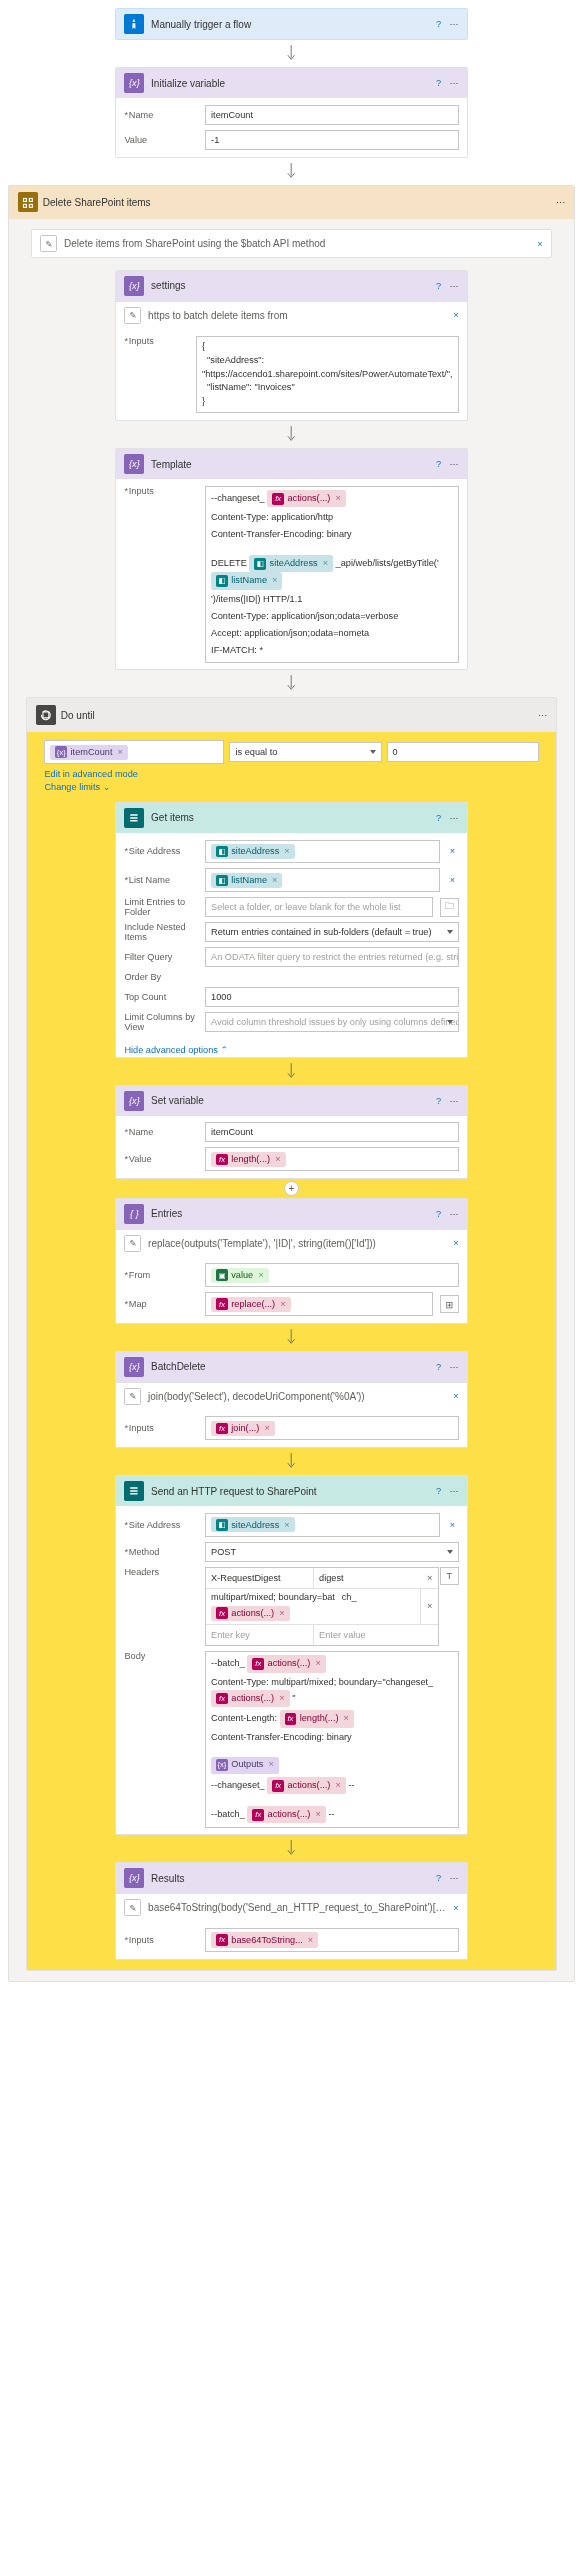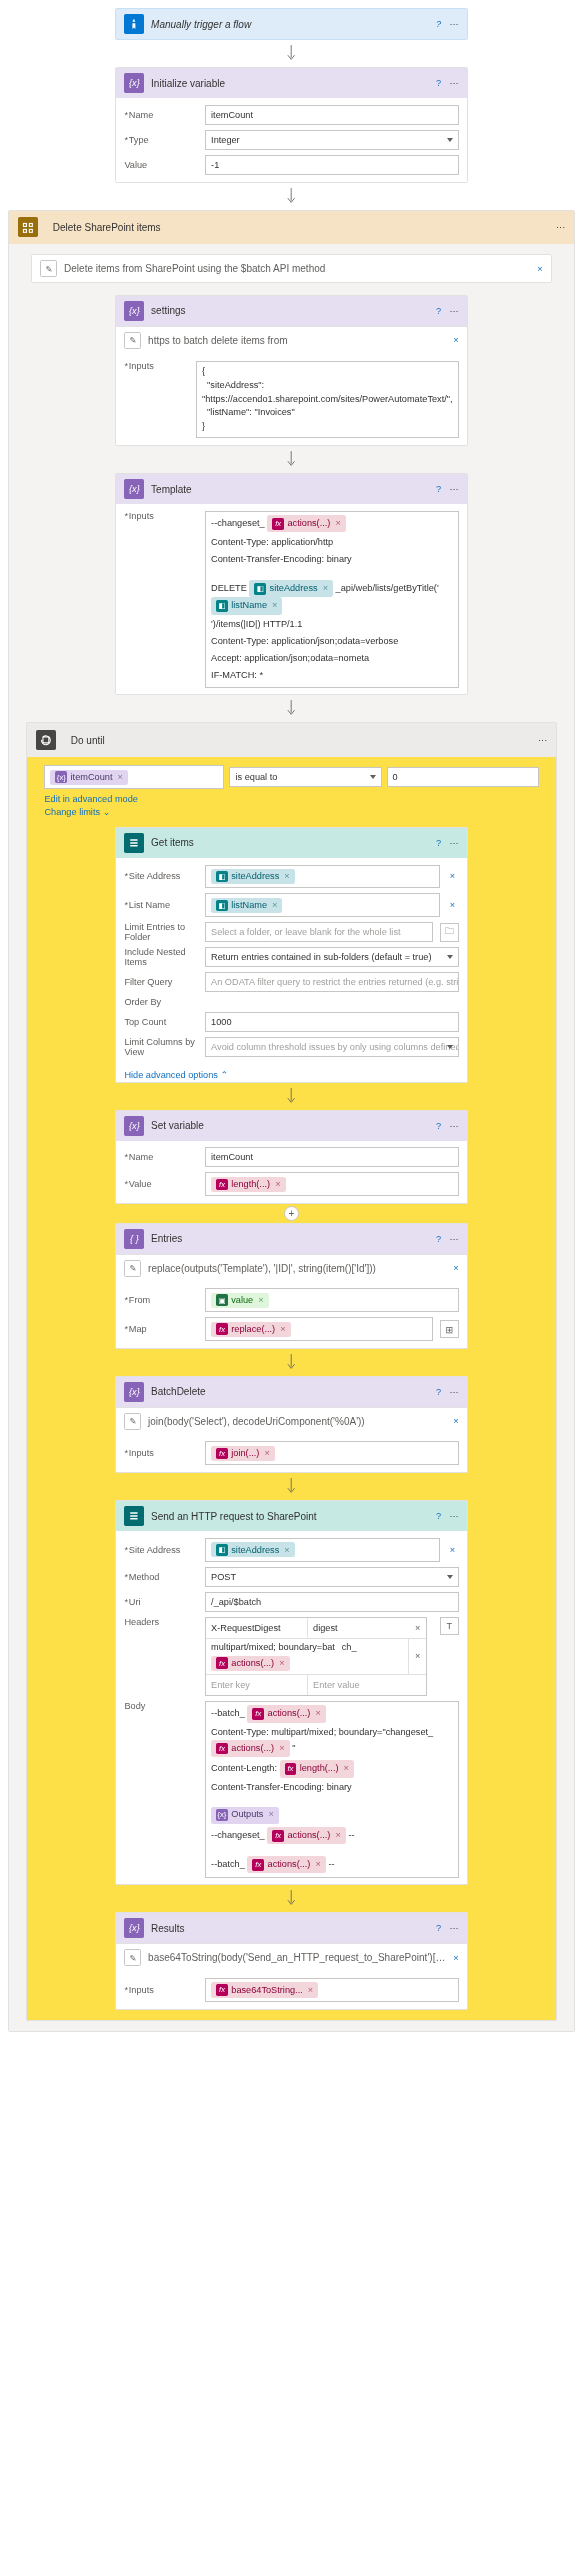--- a/index.html
+++ b/index.html
@@ -46,21 +46,21 @@
   .pill.fx{background:var(--pill-pink);color:var(--pill-pink-txt);}
   .pill.fx .pi{background:#b4005a;color:#fff;font-style:italic;}
   .pill.dyn{background:var(--pill-teal);color:var(--pill-teal-txt);}
   .pill.dyn .pi{background:#038387;color:#fff;}
   .pill.var{background:var(--pill-purple);color:#4b3867;}
   .pill.var .pi{background:#8764b8;color:#fff;}
   .pill.sp{background:#dff6dd;color:#0b6a0b;}
   .pill.sp .pi{background:#217346;color:#fff;}
   .helpico{color:var(--link);}
   .scope{background:var(--bg);border:0.8px solid var(--border);border-radius:1.7px;}
-  .scope-hdr{display:flex;align-items:center;padding:6.7px 8.4px;gap:15px;}
+  .scope-hdr{display:flex;align-items:center;padding:6.7px 8.4px;gap:5px;}
   .scope-hdr .ico{width:20px;height:20px;border-radius:1.7px;display:flex;align-items:center;justify-content:center;}
   .scope-hdr .title{flex:1;font-size:10px;}
   .scope-body{padding:10px 17px;}
   .field-btn{width:18.5px;height:18.5px;display:flex;align-items:center;justify-content:center;border:0.8px solid #c8c6c4;background:#fff;color:#605e5c;}
   .hide-adv{color:var(--link);font-size:9.2px;padding:5px 8.4px 1.7px;cursor:pointer;}
   .ctr{max-width:353px;margin:0 auto;}
   .wide{max-width:521px;margin:0 auto;}
   .plus{display:flex;justify-content:center;padding:1.7px 0;}
   .plus div{width:15px;height:15px;border:0.8px solid #c8c6c4;background:#fff;border-radius:50%;display:flex;align-items:center;justify-content:center;color:#605e5c;font-size:10px;}
   .tbl{display:flex;flex-direction:column;border:0.8px solid #c8c6c4;}
@@ -70,21 +70,21 @@
   .tcell:first-child{border-right:0.8px solid #e1e1e1;}
   .tbtn{width:17px;display:flex;align-items:center;justify-content:center;color:#605e5c;}
   .txt-line{width:100%;}
   .hint{color:#a19f9d;}
 </style>
 </head>
 <body>
 
 <div class="ctr">
   <div class="card" style="border-color:var(--blue-light)">
-    <div class="hdr" style="background:#deecf9;font-style:italic;">
+    <div class="hdr" style="background:#deecf9;">
       <div class="ico" style="background:var(--blue)">
         <svg width="11.8" height="11.8" viewBox="0 0 16 16" fill="#fff">
             <path d="M8 1l2 4H6l2-4zM6 7h4v8l-2-2-2 2V7z"></path>
           </svg>
       </div>
       <div class="title">Manually trigger a flow</div>
       <div class="act">
         <span class="helpico">?</span>
         <span>···</span>
       </div>
@@ -108,24 +108,20 @@
       <div class="title">Initialize variable</div>
       <div class="act">
         <span class="helpico">?</span>
         <span>···</span>
       </div>
     </div>
     <div class="body">
       <div class="row">
         <div class="lbl req">Name</div>
         <div class="field">itemCount</div>
-      </div>
-      <div class="row">
-        <div class="lbl req">Type</div>
-        <div class="field sel">Integer</div>
       </div>
       <div class="row">
         <div class="lbl">Value</div>
         <div class="field">-1</div>
       </div>
     </div>
   </div>
 </div>
 
 <div class="arrow">
@@ -492,27 +488,23 @@
                     <span>siteAddress</span>
                     <span class="x">×</span>
                   </span>
               </div>
               <span style="color:var(--link);padding:0 3.4px">×</span>
             </div>
             <div class="row">
               <div class="lbl req">Method</div>
               <div class="field sel">POST</div>
             </div>
-            <div class="row">
-              <div class="lbl req">Uri</div>
-              <div class="field">/_api/$batch</div>
-            </div>
             <div class="row" style="align-items:flex-start">
               <div class="lbl">Headers</div>
-              <div style="flex:1;display:flex;gap:13px">
+              <div style="flex:1;display:flex;gap:1px">
                 <div class="tbl" style="flex:1">
                   <div class="trow">
                     <div class="tcell">X-RequestDigest</div>
                     <div class="tcell">digest</div>
                     <div class="tbtn">×</div>
                   </div>
                   <div class="trow">
                     <div class="tcell">
                       <span>multipart/mixed; boundary=bat</span>
                         <br>

